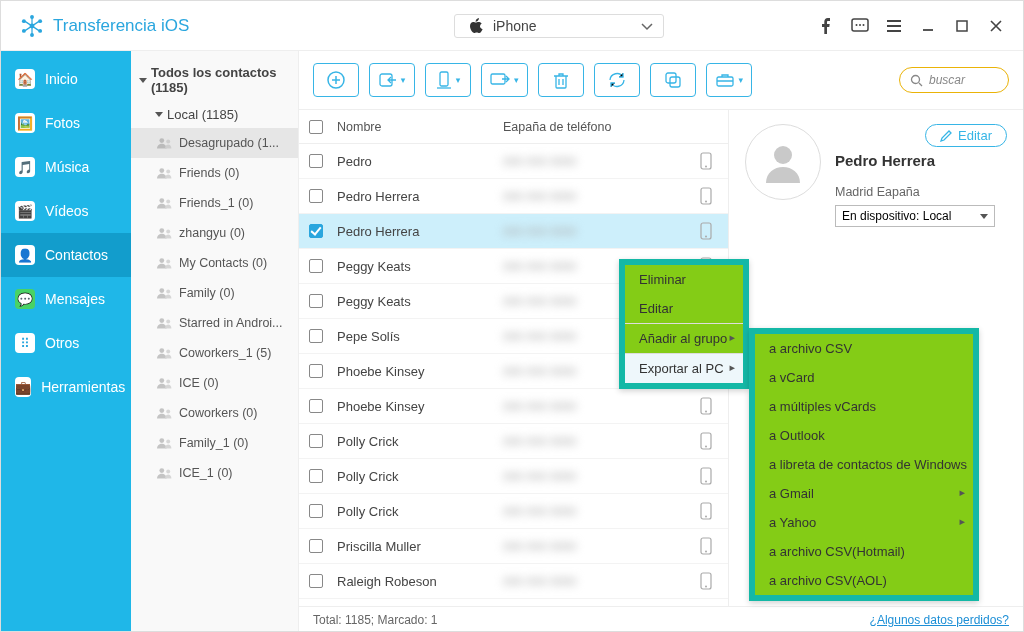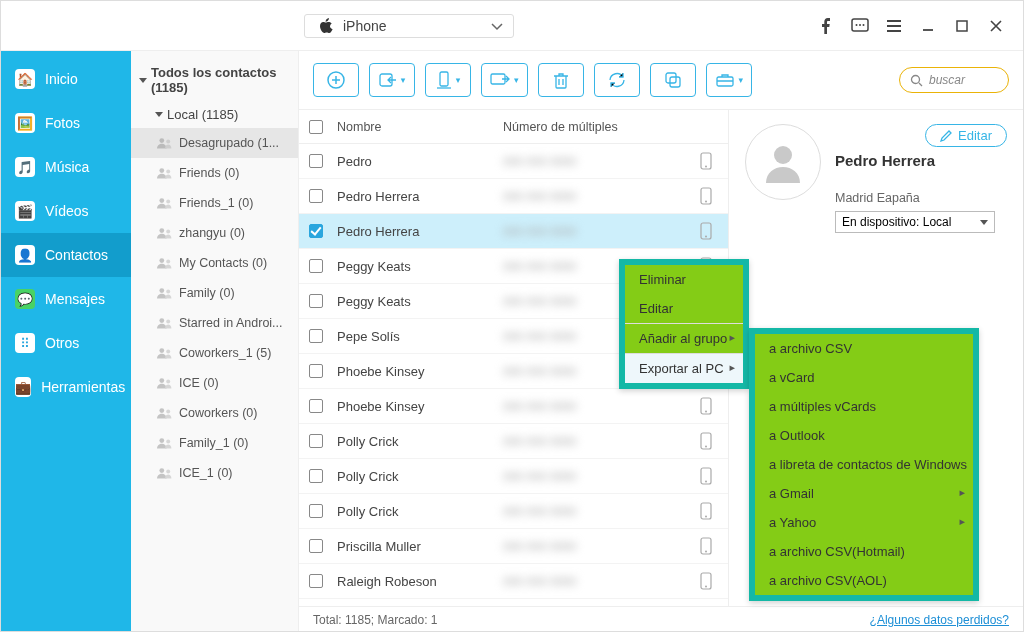--- a/index.html
+++ b/index.html
@@ -45,34 +45,51 @@
   .blur { filter: blur(4px); color:#aaa; font-size:12px; }
   .chkbox { width:14px; height:14px; border:1.5px solid #888; border-radius:2px; display:inline-block; background:#fff; }
   .chkbox.checked { background:#2aa6de; border-color:#2aa6de; position:relative; }
   .chkbox.checked::after { content:""; position:absolute; left:3px; top:0px; width:4px; height:8px; border:solid #fff; border-width:0 2px 2px 0; transform:rotate(40deg); }
   .footer { height:26px; border-top:1px solid #eee; display:flex; align-items:center; font-size:12px; color:#666; padding:8px 14px; justify-content:space-between; }
   .footer a { color:#1d8fd6; text-decoration:underline; cursor:pointer; }
   .details { flex:1; padding:14px 16px; position:relative; }
   .editbtn { position:absolute; right:16px; top:14px; border:1px solid #37b5e6; color:#37b5e6; border-radius:14px; padding:3px 14px; font-size:13px; display:flex; align-items:center; gap:6px; cursor:pointer; }
   .avatar { width:76px; height:76px; border-radius:50%; border:1px solid #ddd; display:flex; align-items:center; justify-content:center; color:#bbb; margin-bottom:6px; }
   .contact-name { font-size:15px; font-weight:600; color:#333; margin-left:90px; margin-top:-54px; }
-  .contact-loc { font-size:12.5px; color:#666; margin-left:90px; margin-top:22px; }
+  .contact-loc { font-size:12.5px; color:#666; margin-left:90px; margin-top:16px; }
   .storage-select { margin-left:90px; margin-top:6px; border:1px solid #bbb; font-size:12px; padding:3px 6px; width:160px; display:flex; justify-content:space-between; align-items:center; cursor:pointer; }
   .ctx-menu { position:absolute; background:#84cc16; border:6px solid #14b8a6; box-shadow:0 2px 6px rgba(0,0,0,.18); font-size:13px; color:#333; z-index:50; }
   .ctx-menu .mi { padding:7px 28px 7px 14px; cursor:pointer; position:relative; display:flex; justify-content:space-between; gap:18px; white-space:nowrap; }
   .ctx-menu .mi:hover, .ctx-menu .mi.hl { background:#eef7fb; }
   .ctx-menu .sep { border-top:1px solid #ddd; }
   .sub-arrow::after { content:"▸"; font-size:11px; color:#555; position:absolute; right:8px; }
   .tri { display:inline-block; width:0; height:0; border-left:4px solid transparent; border-right:4px solid transparent; border-top:5px solid #555; }
   svg { display:block; }
 </style>
 </head>
 <body>
 
 <div class="titlebar">
+  <div class="brand">
+    <span class="brand-logo">
+      <svg viewBox="0 0 32 32">
+          <g fill="#2aa6de">
+            <circle cx="16" cy="16" r="3"></circle>
+            <circle cx="16" cy="5" r="2.4"></circle>
+            <circle cx="16" cy="27" r="2.4"></circle>
+            <circle cx="6" cy="10" r="2.4"></circle>
+            <circle cx="26" cy="10" r="2.4"></circle>
+            <circle cx="6" cy="22" r="2.4"></circle>
+            <circle cx="26" cy="22" r="2.4"></circle>
+            <path stroke="#2aa6de" stroke-width="1.5" d="M16 6v20M7 10l18 12M25 10L7 22"></path>
+          </g>
+        </svg>
+    </span>
+    <span>Transferencia iOS</span>
+  </div>
   <div class="device-select">
     <div class="device-box">
       <span>
         <svg width="14" height="16" viewBox="0 0 14 16">
             <path fill="#333" d="M11 8.5c0-2 1.6-2.9 1.7-3-1-1.4-2.4-1.6-2.9-1.6-1.2-.1-2.4.7-3 .7-.6 0-1.6-.7-2.6-.7C2.7 4 1 5.3 1 8c0 1 .2 2 .6 3 .5 1.2 2 4 3.6 4 1 0 1.3-.6 2.5-.6s1.5.6 2.5.6c1.6 0 2.9-2.6 3.4-3.8-2.1-1-2.6-2.1-2.6-2.7zM9 2.6C9.6 1.9 10 1 9.9 0 9 .1 8.1.6 7.5 1.3 7 1.9 6.5 2.9 6.6 3.8c1 .1 1.9-.5 2.4-1.2z"></path>
           </svg>
       </span>
       <span>iPhone</span>
       <span class="chev">
           <svg width="12" height="8">
@@ -340,21 +357,21 @@
       </div>
     </div>
 
     <div class="list-area">
       <div class="table">
         <div class="thead">
           <div class="th-chk">
               <span class="chkbox"></span>
             </div>
           <div class="th-name">Nombre</div>
-          <div class="th-phone">Número de múltiples</div>
+          <div class="th-phone">Eapaña de teléfono</div>
         </div>
         <div class="tbody" id="tbody">
             <div class="row">
               <div class="chk">
                 <span class="chkbox"></span>
               </div>
               <div class="nm">Pedro</div>
               <div class="ph"><span class="blur">000 000 0000</span></div>
               <div class="dev">
                 <svg width="12" height="18">

